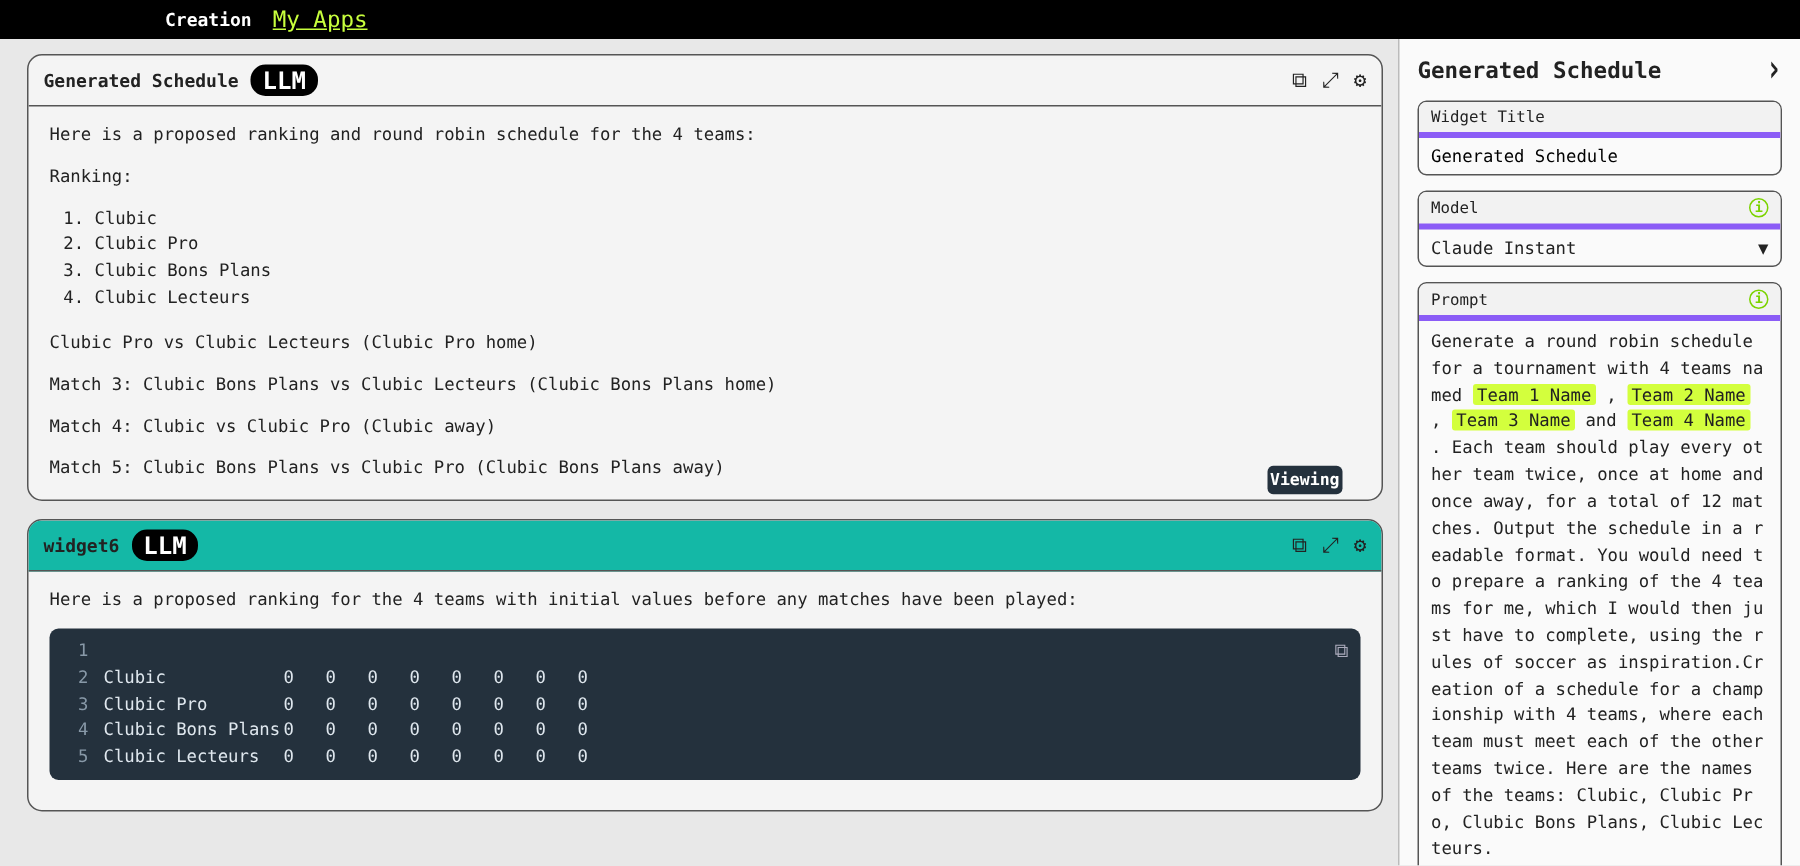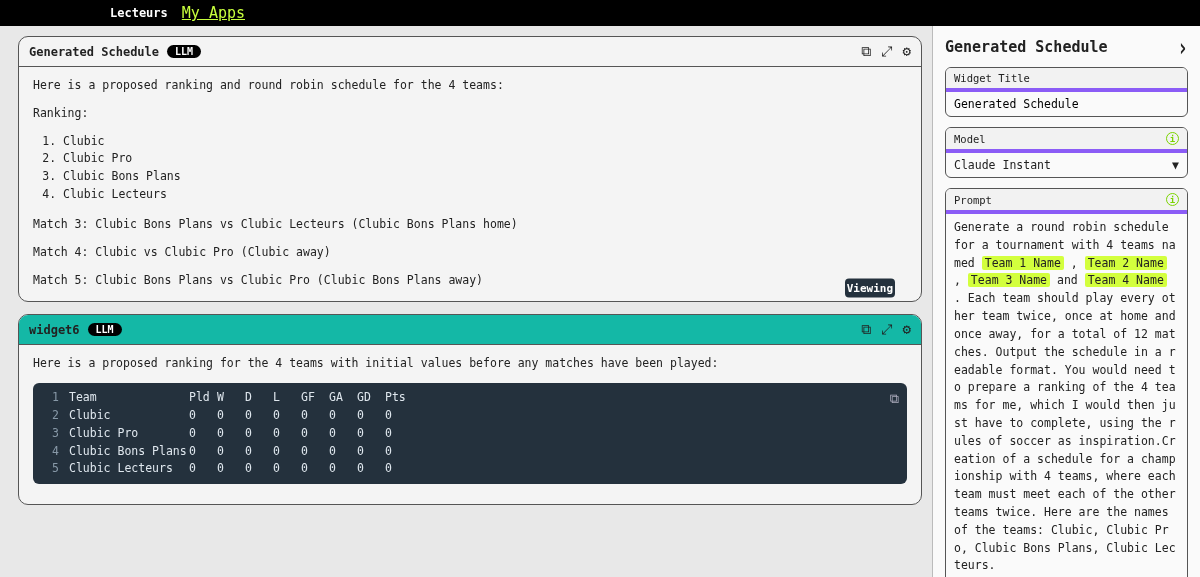--- a/index.html
+++ b/index.html
@@ -6,21 +6,21 @@
 body { font-family:ui-monospace,'SF Mono',Menlo,Consolas,monospace; font-size:12px; background:#e8e8e8; color:#222; width:1200px; height:577px; overflow:hidden; }
 .topbar { background:#000; color:#fff; height:26px; display:flex; align-items:center; padding:0 14px 0 110px; gap:14px; }
 .logo { font-weight:700; color:#fff; font-size:12px; }
 .myapps { color:#c8ff3d; font-size:15px;text-decoration:underline; }
 .main { display:flex; height:calc(577px - 26px); }
 .left { flex:1; padding:10px 10px 0 18px; overflow-y:auto; }
 .right { width:268px; border-left:1px solid #bbb; background:#fafafa; padding:10px 12px 0 12px; overflow:hidden; }
 .widget { border:1px solid #555; border-radius:10px; margin-bottom:12px; background:#f4f4f4; overflow:hidden; }
 .widget-header { display:flex; align-items:center; padding:6px 10px; border-bottom:1px solid #555; gap:8px; }
 .widget-title { font-weight:700; font-size:12px; }
-.pill { background:#000; color:#fff; border-radius:10px; padding:1px 8px; font-size:10px; font-weight:700; }
+.pill { background:#000; color:#fff; border-radius:10px; padding:1px 8px; font-size:16px; font-weight:700; }
 .hw-icons { margin-left:auto; display:flex; gap:10px; font-size:14px; color:#222;}
 .hw-icons span { cursor:pointer; }
 .widget-body { padding:10px 14px; font-size:11.5px; line-height:1.55; }
 .widget-body p { margin-bottom:10px; }
 ol { margin:0 0 12px 30px; }
 .w2head { background:#14b8a6; }
 .codeblock { background:#24313d; color:#dfe7ee; border-radius:6px; padding:6px 10px; margin-bottom:10px; position:relative; }
 .codeblock .row { display:flex; gap:0; }
 .codeblock .ln { color:#8899a8; width:16px; text-align:right; margin-right:10px; }
 .codeblock .cells { display:grid; grid-template-columns:120px 28px 28px 28px 28px 28px 28px 28px 28px; }
@@ -35,21 +35,21 @@
 .field-body { padding:5px 8px; font-size:11.5px; }
 .field-body input { border:none; background:transparent; width:100%; font-family:inherit; font-size:11.5px; outline:none; }
 .sel { display:flex; justify-content:space-between; align-items:center; }
 .prompt-text { font-size:11.5px; line-height:1.55; word-break:break-all; }
 .hl { background:#d3ff3d; padding:0 3px; border-radius:2px; }
 </style>
 </head>
 <body>
 
 <div class="topbar">
-  <span class="logo">Lecteurs</span>
+  <span class="logo">Creation</span>
   <span class="myapps">My Apps</span>
 </div>
 
 <div class="main">
   <div class="left">
 
     <div class="widget rel">
       <div class="widget-header">
         <span class="widget-title">Generated Schedule</span>
         <span class="pill">LLM</span>
@@ -61,20 +61,21 @@
       </div>
       <div class="widget-body">
         <p>Here is a proposed ranking and round robin schedule for the 4 teams:</p>
         <p>Ranking:</p>
         <ol>
           <li>Clubic</li>
           <li>Clubic Pro</li>
           <li>Clubic Bons Plans</li>
           <li>Clubic Lecteurs</li>
         </ol>
+        <p>Clubic Pro vs Clubic Lecteurs (Clubic Pro home)</p>
         <p>Match 3: Clubic Bons Plans vs Clubic Lecteurs (Clubic Bons Plans home)</p>
         <p>Match 4: Clubic vs Clubic Pro (Clubic away)</p>
         <p style="margin-bottom:2px">Match 5: Clubic Bons Plans vs Clubic Pro (Clubic Bons Plans away)</p>
       </div>
       <div class="viewing-pill">Viewing</div>
     </div>
 
     <div class="widget">
       <div class="widget-header w2head">
         <span class="widget-title">widget6</span>
@@ -84,31 +85,20 @@
           <span>⤢</span>
           <span>⚙</span>
         </div>
       </div>
       <div class="widget-body">
         <p>Here is a proposed ranking for the 4 teams with initial values before any matches have been played:</p>
         <div class="codeblock">
           <span class="copy-ic">⧉</span>
           <div class="row">
               <span class="ln">1</span>
-              <span class="cells">
-            <span>Team</span>
-                <span>Pld</span>
-                <span>W</span>
-                <span>D</span>
-                <span>L</span>
-                <span>GF</span>
-                <span>GA</span>
-                <span>GD</span>
-                <span>Pts</span>
-          </span>
             </div>
           <div class="row">
               <span class="ln">2</span>
               <span class="cells">
             <span>Clubic</span>
                 <span>0</span>
                 <span>0</span>
                 <span>0</span>
                 <span>0</span>
                 <span>0</span>

